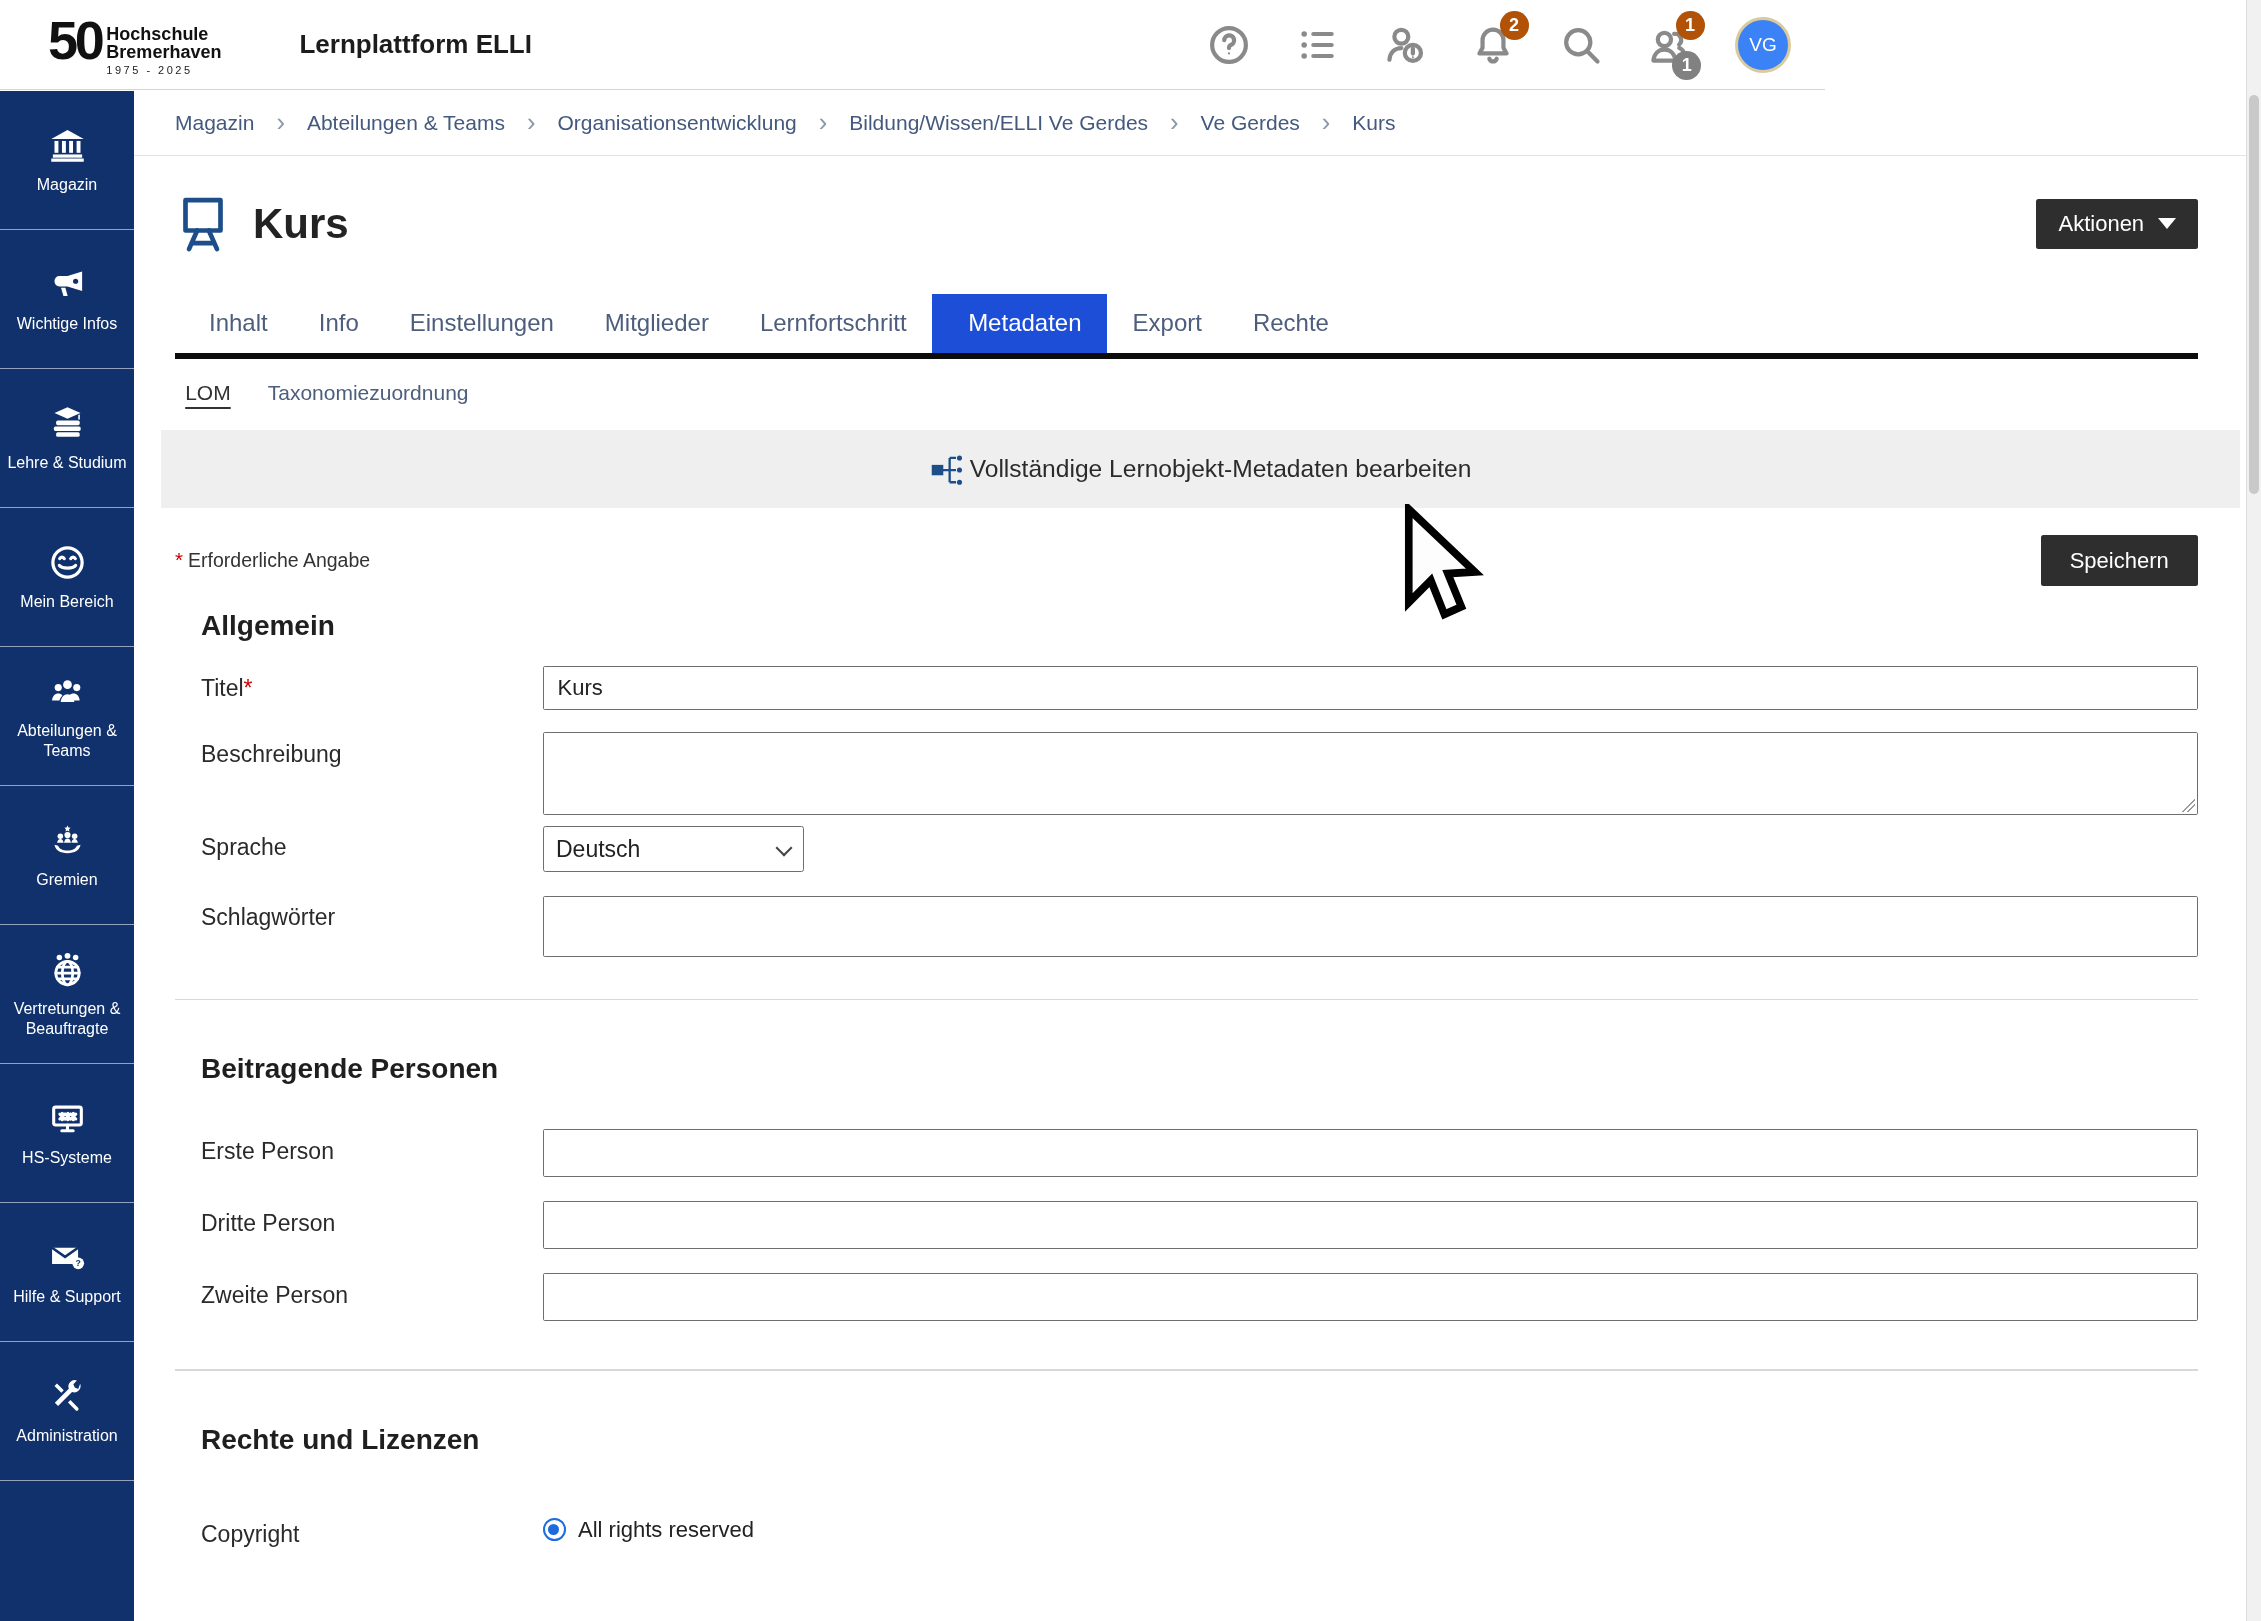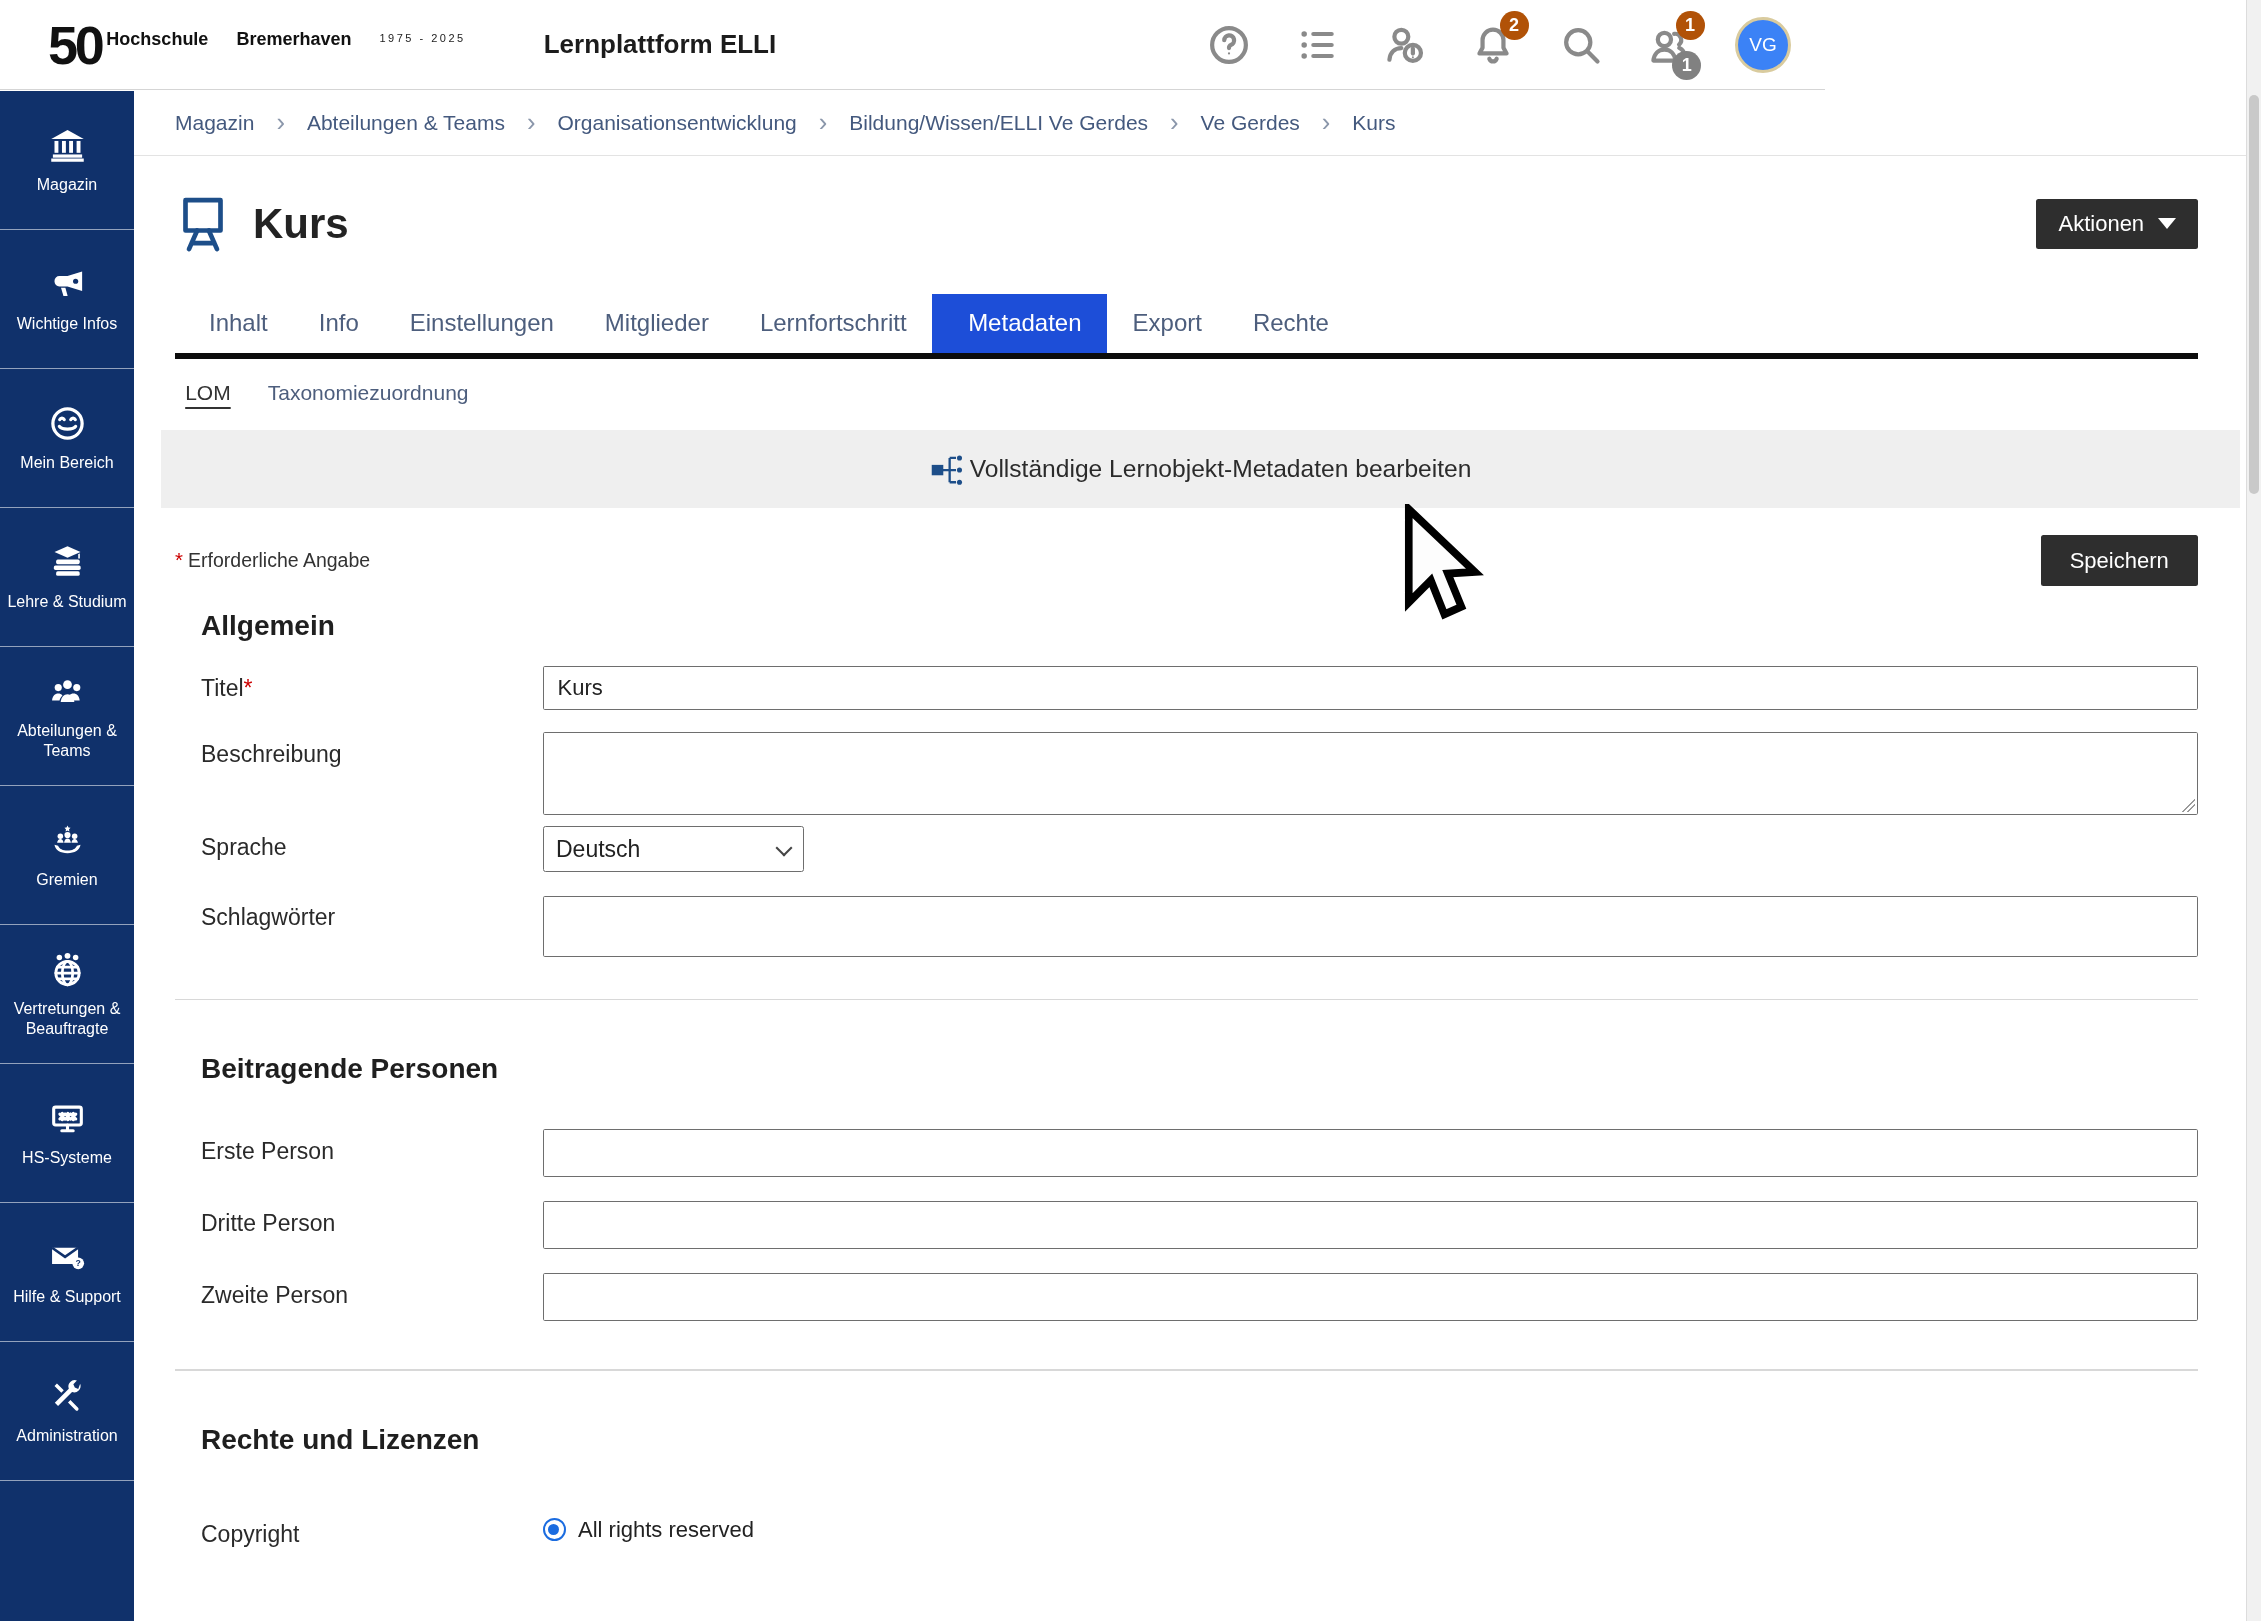--- a/index.html
+++ b/index.html
@@ -4,21 +4,21 @@
 <style>
   * { margin:0; padding:0; box-sizing:border-box; }
   html,body { width:2261px; height:1621px; overflow:hidden; background:#fff;
     font-family:"Liberation Sans", sans-serif; color:#2a2a2a; }
 
   
   .header { position:absolute; top:0; left:0; width:1825px; height:90px;
     background:#fff; border-bottom:0.8px solid #d5d5d5; z-index:30; display:flex; align-items:center; }
   .logo { display:flex; align-items:flex-start; margin-left:48px; gap:5.1px; }
   .logo-number { font-size:54px; font-weight:800; letter-spacing:-3.4px; color:#111; line-height:54px; }
-  .logo-txt { display:flex; flex-direction:row; margin-top:12px;gap:28px; }
+  .logo-txt { display:flex; flex-direction:column; margin-top:12px; }
   .logo-line { font-size:18px; font-weight:700; color:#111; line-height:18.7px; }
   .logo-years { font-size:11px; color:#222; letter-spacing:2.5px; margin-top:2.5px; }
   .app-title { font-size:26px; font-weight:600; color:#1c1c1c; margin-left:78px; }
 
   .hicons { margin-left:auto; display:flex; align-items:center; gap:44px; margin-right:34px; }
   .hicon { position:relative; width:44px; height:44px; display:flex; align-items:center; justify-content:center; cursor:pointer; }
   .hicon svg { stroke:#8a8a8a; fill:none; stroke-width:2.3; stroke-linecap:round; stroke-linejoin:round; }
   .badge { position:absolute; min-width:29px; height:29px; padding:0 5.1px; border-radius:14.4px;
     background:#b15207; color:#fff; font-size:18px; font-weight:700; display:flex;
     align-items:center; justify-content:center; }
@@ -189,36 +189,36 @@
   </div>
   <div class="nav-item">
     <svg viewBox="0 0 24 24" class="wsvg">
       <path d="M21 4v12l-9-2.8H7a3 3 0 0 1-3-3v-.4a3 3 0 0 1 3-3h5z"></path>
         <path d="M8 14l1.5 5h2.6l-1.4-5z"></path>
         <circle cx="17" cy="10" r="1.6" fill="#10316b"></circle>
     </svg>
     <span class="nav-label">Wichtige Infos</span>
   </div>
   <div class="nav-item">
-    <svg viewBox="0 0 24 24" class="osvg" style="stroke-width:2">
-      <circle cx="12" cy="12" r="9"></circle>
-        <path d="M7.2 9.6c.6-1.3 2.2-1.3 2.8 0M14 9.6c.6-1.3 2.2-1.3 2.8 0"></path>
-        <path d="M7 13.8c1.4 2.2 8.6 2.2 10 0"></path>
-    </svg>
-    <span class="nav-label">Mein Bereich</span>
-  </div>
-  <div class="nav-item">
     <svg viewBox="0 0 24 24" class="wsvg">
       <path d="M12 2L4 5.6l8 3.4 8-3.4z"></path>
         <path d="M19.6 6.4v3.2h-1V6.8z"></path>
         <rect x="5" y="10.2" width="14.5" height="2.8" rx="1"></rect>
         <rect x="3.6" y="13.8" width="16.5" height="2.8" rx="1"></rect>
         <rect x="5" y="17.4" width="14.5" height="2.8" rx="1"></rect>
     </svg>
     <span class="nav-label">Lehre &amp; Studium</span>
+  </div>
+  <div class="nav-item">
+    <svg viewBox="0 0 24 24" class="osvg" style="stroke-width:2">
+      <circle cx="12" cy="12" r="9"></circle>
+        <path d="M7.2 9.6c.6-1.3 2.2-1.3 2.8 0M14 9.6c.6-1.3 2.2-1.3 2.8 0"></path>
+        <path d="M7 13.8c1.4 2.2 8.6 2.2 10 0"></path>
+    </svg>
+    <span class="nav-label">Mein Bereich</span>
   </div>
   <div class="nav-item">
     <svg viewBox="0 0 24 24" class="wsvg">
       <circle cx="6.3" cy="9.6" r="2.2"></circle>
         <circle cx="17.7" cy="9.6" r="2.2"></circle>
         <circle cx="12" cy="7.8" r="2.7"></circle>
         <path d="M2.5 17.5c.3-2.6 1.8-4.2 3.8-4.2 1 0 1.9.4 2.6 1.1-1 .9-1.6 2-1.8 3.1zM14.9 17.5c-.2-1.1-.8-2.2-1.8-3.1.7-.7 1.6-1.1 2.6-1.1 2 0 3.5 1.6 3.8 4.2z"></path>
         <path d="M7.8 18.5c.3-3 2-4.8 4.2-4.8s3.9 1.8 4.2 4.8z"></path>
     </svg>
     <span class="nav-label">Abteilungen &amp; Teams</span>

